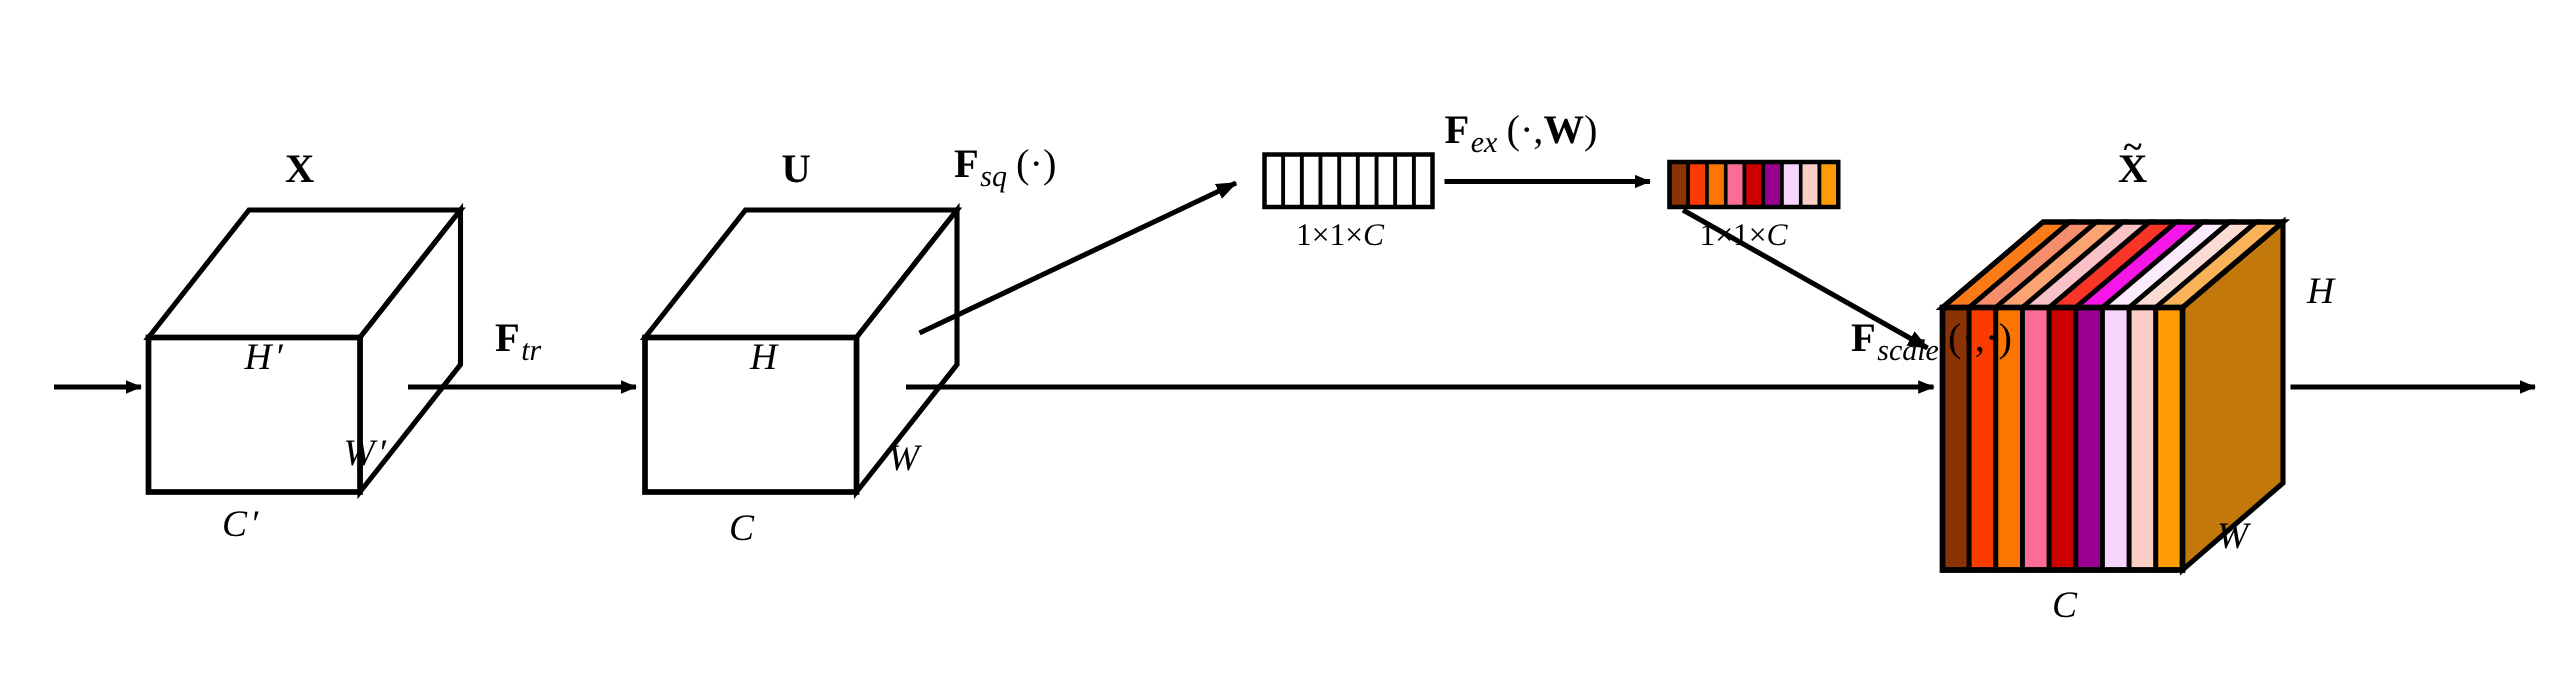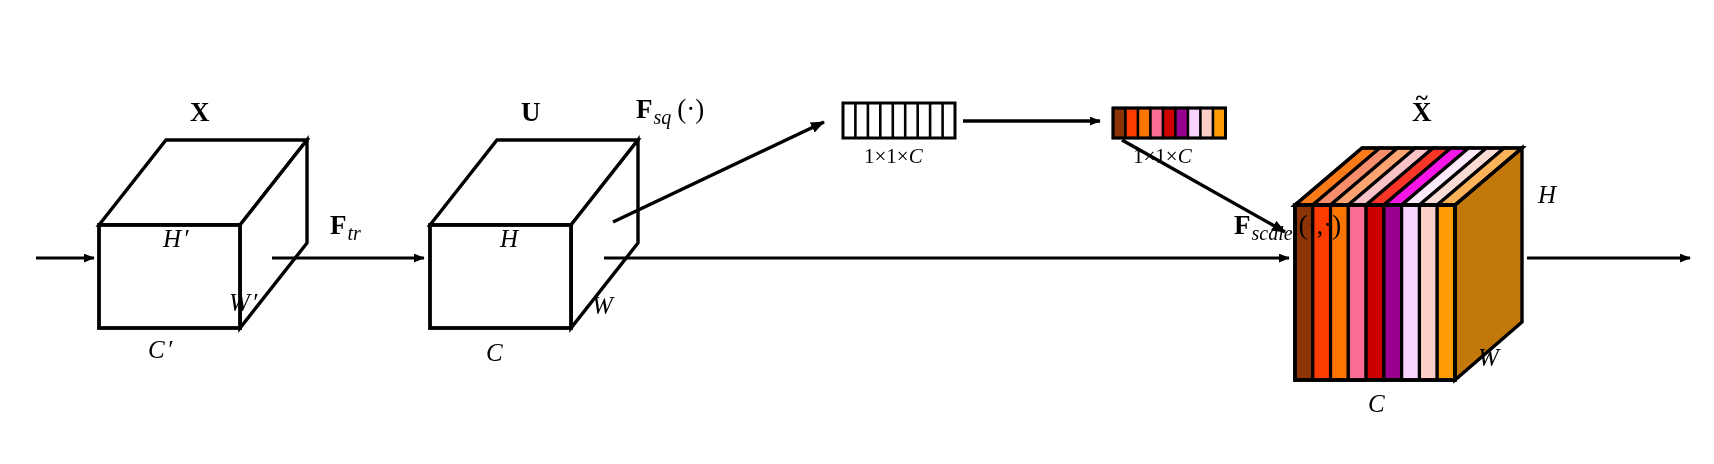--- a/index.html
+++ b/index.html
@@ -222,20 +222,21 @@
   <div class="lbl dim" style="left:500px; top:226px;">H</div>
 
   <div class="lbl dim" style="left:592px; top:293px;">W</div>
 
   <div class="lbl dim" style="left:486px; top:340px;">C</div>
 
   <div class="lbl func" style="left:636px; top:96px;text-align:center;"><span class="fmain">F</span><span class="fsub">sq</span><span class="fargs">(·)</span></div>
 
   <div class="lbl cap" style="left:841px; top:146px;"><span>1×1×</span><i>C</i></div>
 
+  <div class="lbl func" style="left:963px; top:73px;"><span class="fmain">F</span><span class="fsub">ex</span><span class="fargs"><span>(·,</span><b>W</b><span>)</span></span></div>
 
   <div class="lbl cap" style="left:1110px; top:146px;"><span>1×1×</span><i>C</i></div>
 
   <div class="lbl func" style="left:1234px; top:212px;"><span class="fmain">F</span><span class="fsub">scale</span><span class="fargs">(·,·)</span></div>
 
   <div class="lbl tensor-name" style="left:1412px; top:99px;">
     <span class="tilde-wrap">
       <span style="position:absolute; left:50%; top:-13px; transform:translateX(-50%); font-size:23px; font-weight:bold;">~</span>
       <span>X</span>
     </span>

